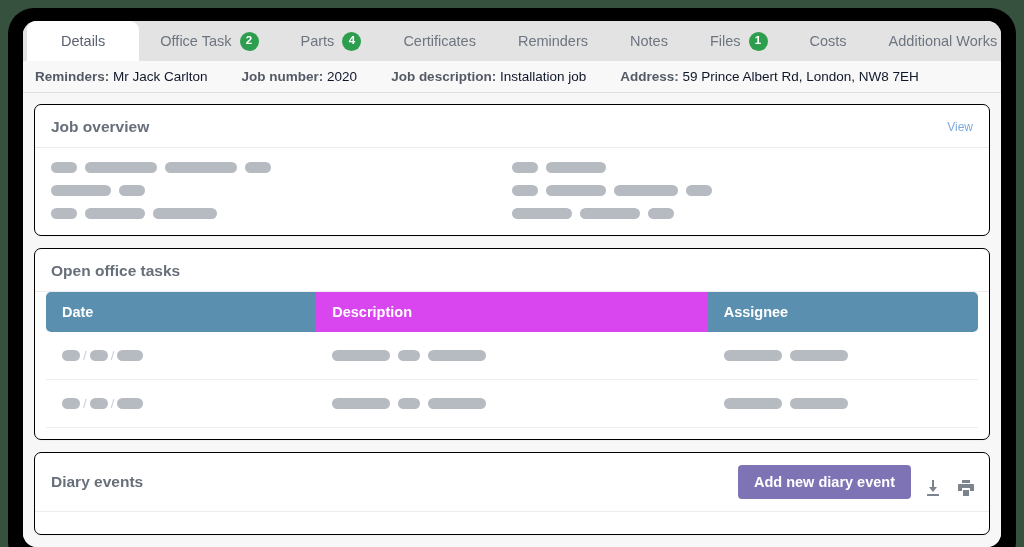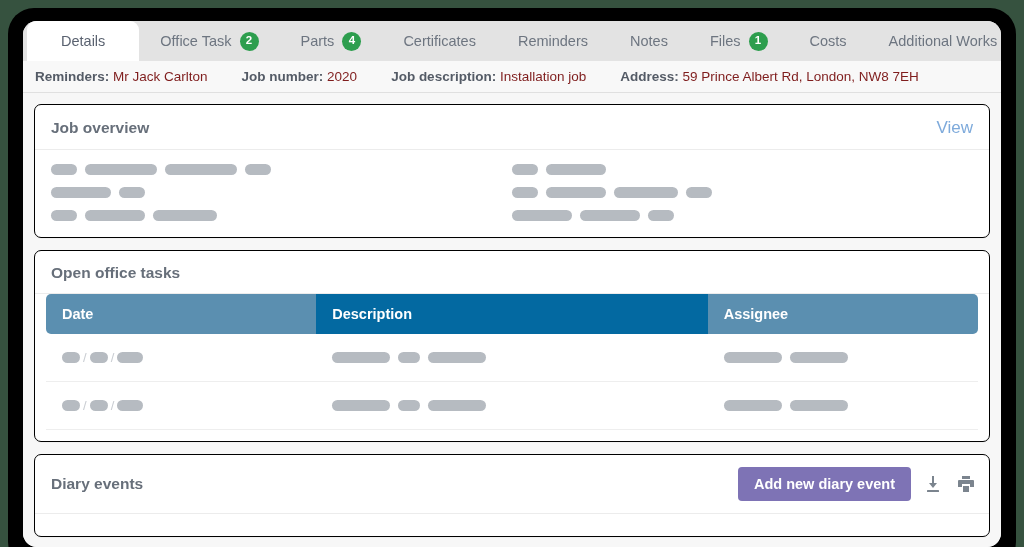--- a/index.html
+++ b/index.html
@@ -91,21 +91,21 @@
     border-bottom: 1px solid #e0e0e0;
     display: flex;
     align-items: center;
     padding-left: 12px;
     font-size: 13.5px;
     gap: 34px;
   }
 
   .info-item { white-space: nowrap; }
   .info-label { color: #545b66; font-weight: bold; }
-  .info-value { color: #7f1d1d; }
+  .info-value { color: #0f172a; }
 
   
   #content {
     padding: 11px 11px 0 11px;
     background: #f7f7f7;
     height: 454px;
   }
 
   .card {
     background: #ffffff;
@@ -123,21 +123,21 @@
     border-bottom: 1px solid #ececec;
   }
 
   .card-title {
     font-size: 15.5px;
     font-weight: bold;
     color: #676f7a;
   }
 
   .view-link {
-    font-size: 17px;
+    font-size: 12px;
     color: #7eaadb;
     cursor: pointer;
   }
 
   .card-body { padding: 14px 16px 16px 16px; }
 
   
   .skel-row {
     display: flex;
     align-items: center;
@@ -200,21 +200,21 @@
   .diary-header {
     display: flex;
     align-items: center;
     justify-content: space-between;
     padding: 12px 12px 12px 16px;
     border-bottom: 1px solid #ececec;
   }
 
   .diary-actions {
     display: flex;
-    align-items: center;
+    align-items: flex-end;
     gap: 11px;
   }
 
   .btn-primary {
     background: #7e73b5;
     color: #ffffff;
     border: none;
     border-radius: 4px;
     font-family: "Liberation Sans", sans-serif;
     font-size: 14.5px;
@@ -330,21 +330,21 @@
 
     <div class="card">
       <div class="card-header">
         <span class="card-title">Open office tasks</span>
       </div>
       <div class="tbl-wrap">
         <table class="tasks">
           <thead>
             <tr id="tasks-head-row">
                 <th class="col-date" style="background: rgb(91, 143, 176);">Date</th>
-                <th class="col-desc" style="background: #0369a1;">Description</th>
+                <th class="col-desc" style="background: #d946ef;">Description</th>
                 <th class="col-assignee" style="background: rgb(91, 143, 176);">Assignee</th>
               </tr>
           </thead>
           <tbody id="tasks-body">
               <tr>
                 <td class="col-date">
                   <span class="date-skel">
                     <span class="skel" style="width: 18px;"></span>
                     <span class="date-sep">/</span>
                     <span class="skel" style="width: 18px;"></span>

